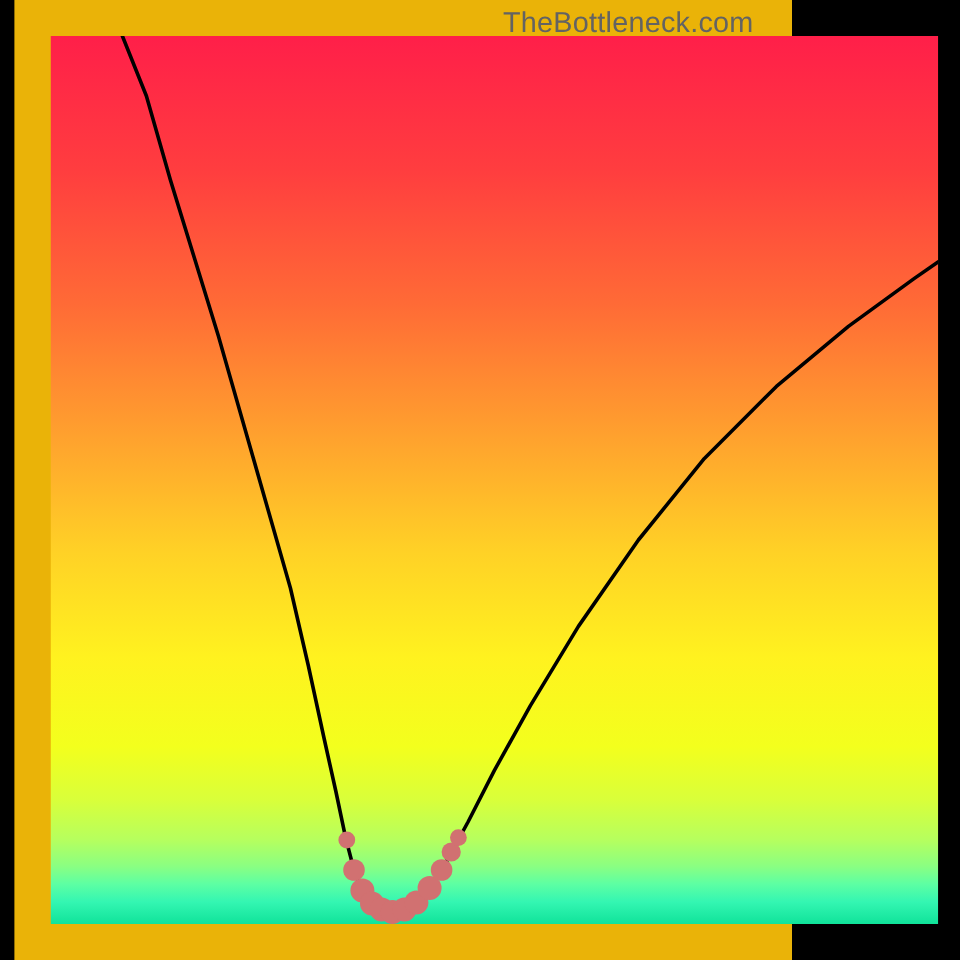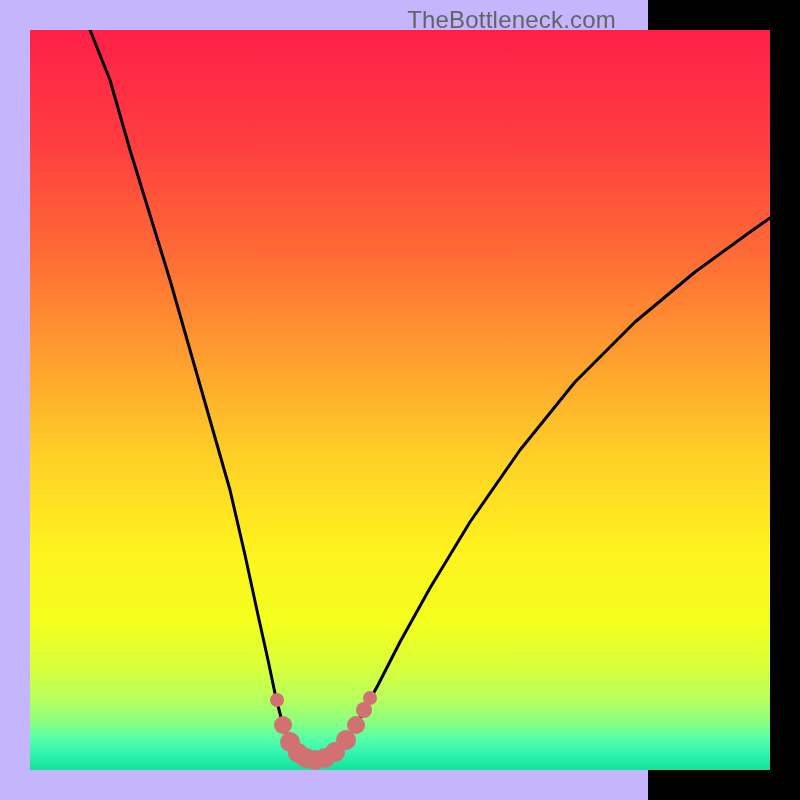--- a/index.html
+++ b/index.html
@@ -6,25 +6,25 @@
     margin: 0;
     padding: 0;
     width: 800px;
     height: 800px;
     overflow: hidden;
     background: #000;
     font-family: Arial, Helvetica, sans-serif;
   }
   .frame {
     position: absolute;
-    left: 0;
+    left: 12px;
     top: 0;
     width: 648px;
     height: 800px;
-    background: #c4b5fd;
+    background: #eab308;
   }
   .plot-area {
     position: absolute;
     left: 30px;
     top: 30px;
     width: 740px;
     height: 740px;
     overflow: hidden;
   }
   .gradient {

